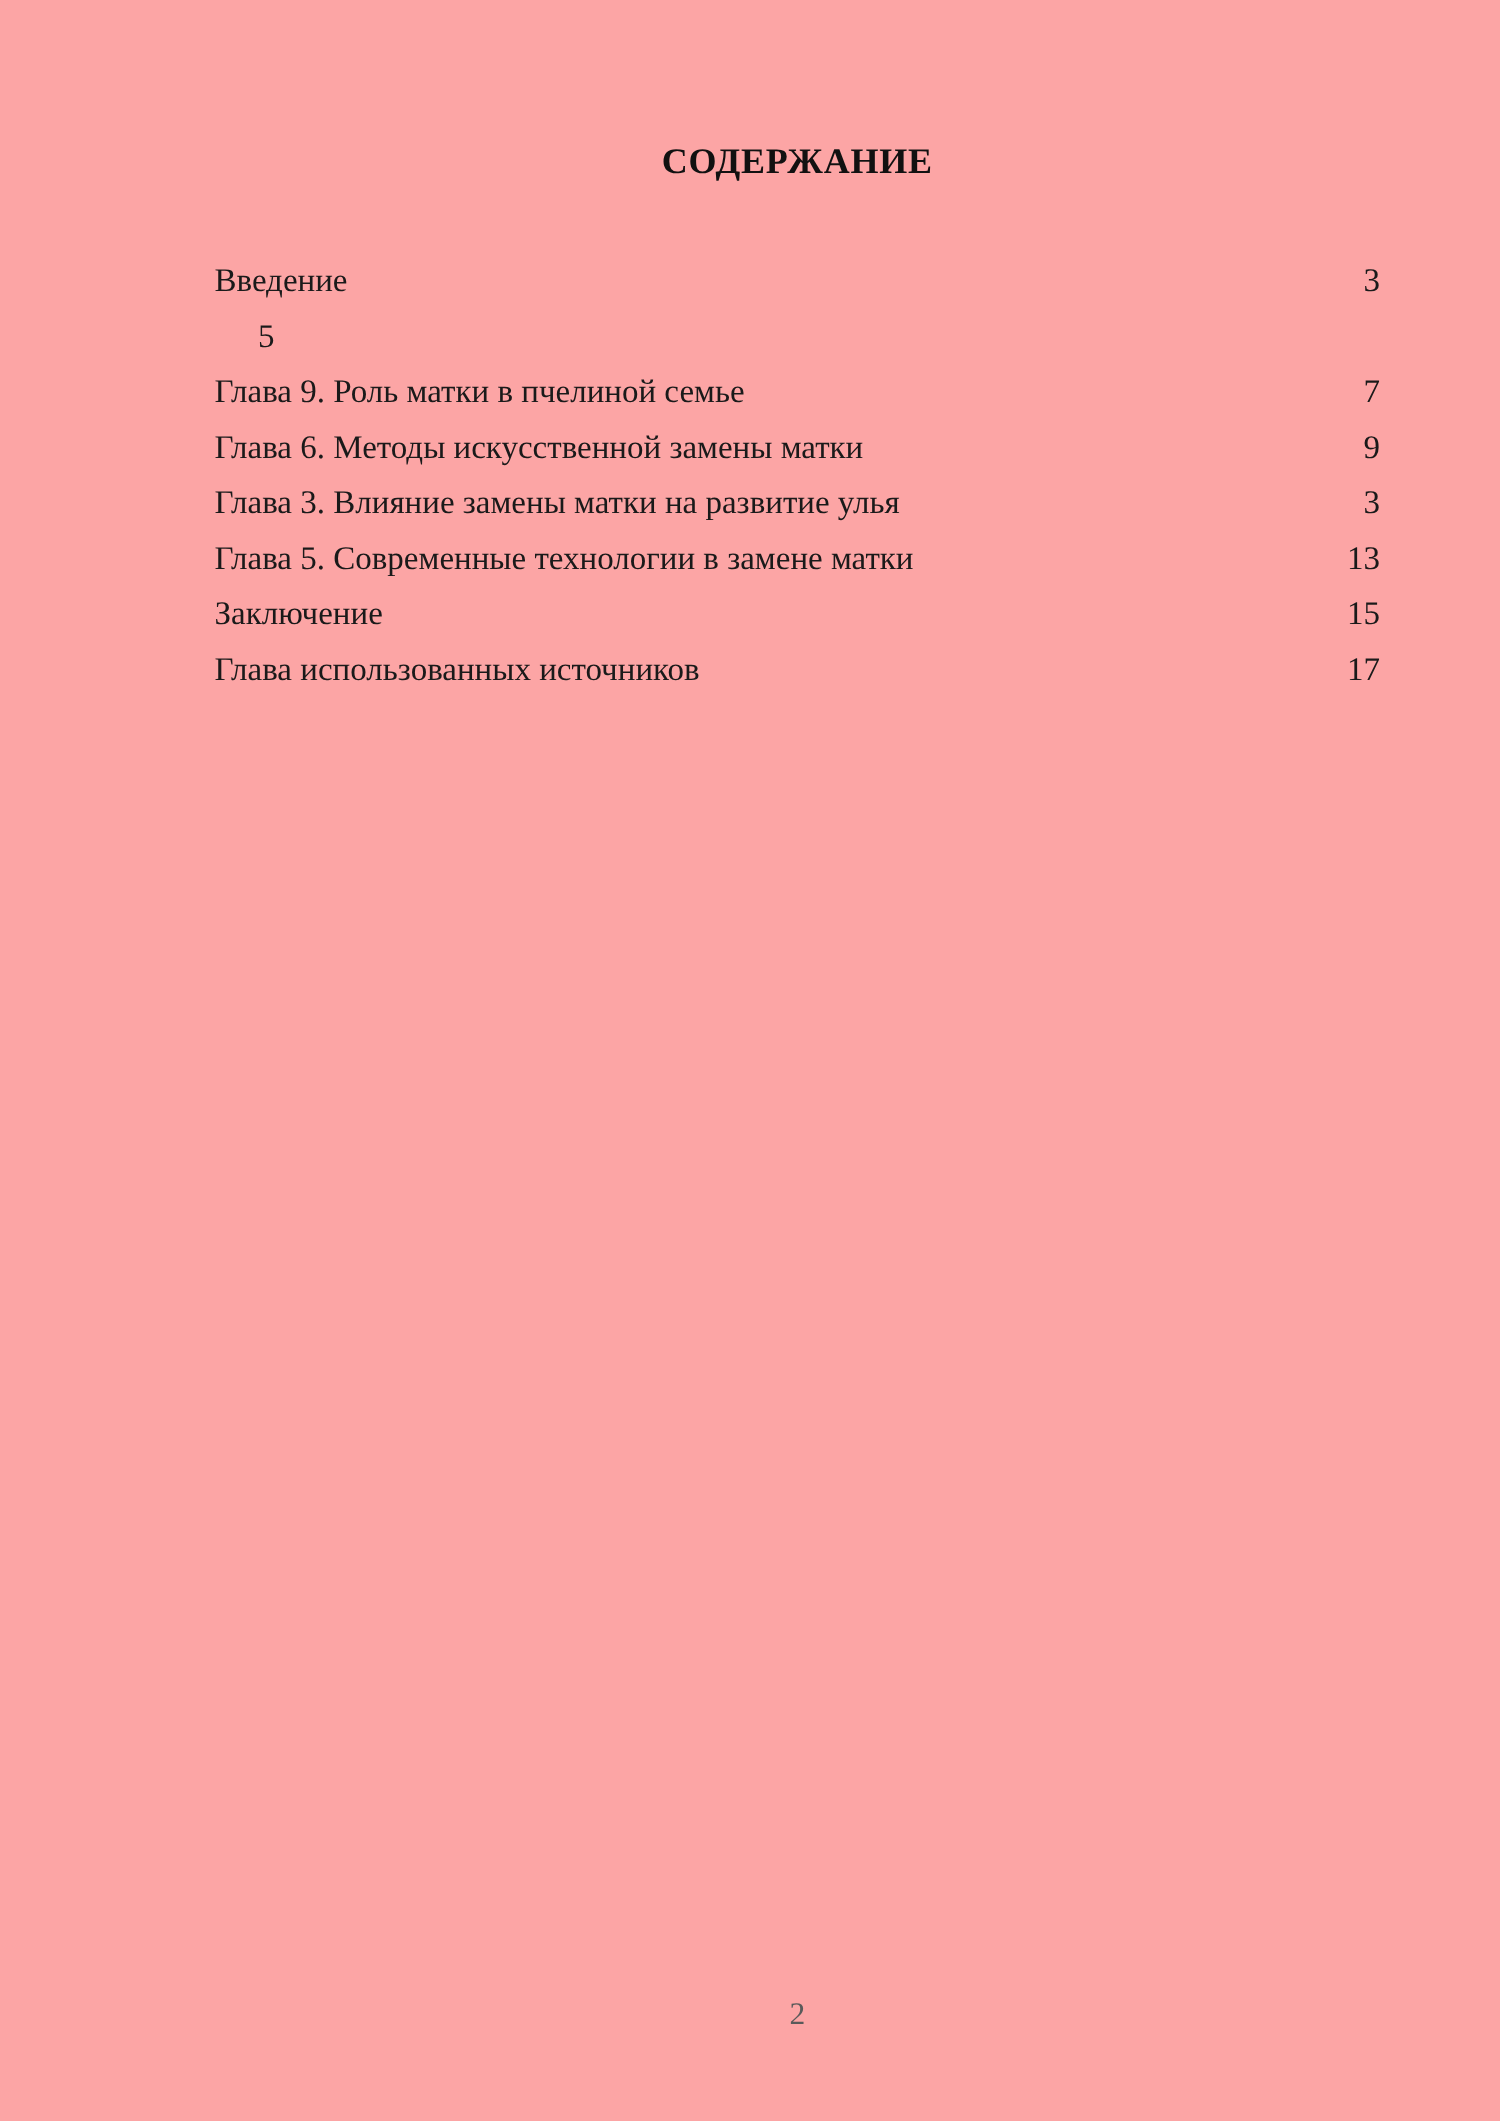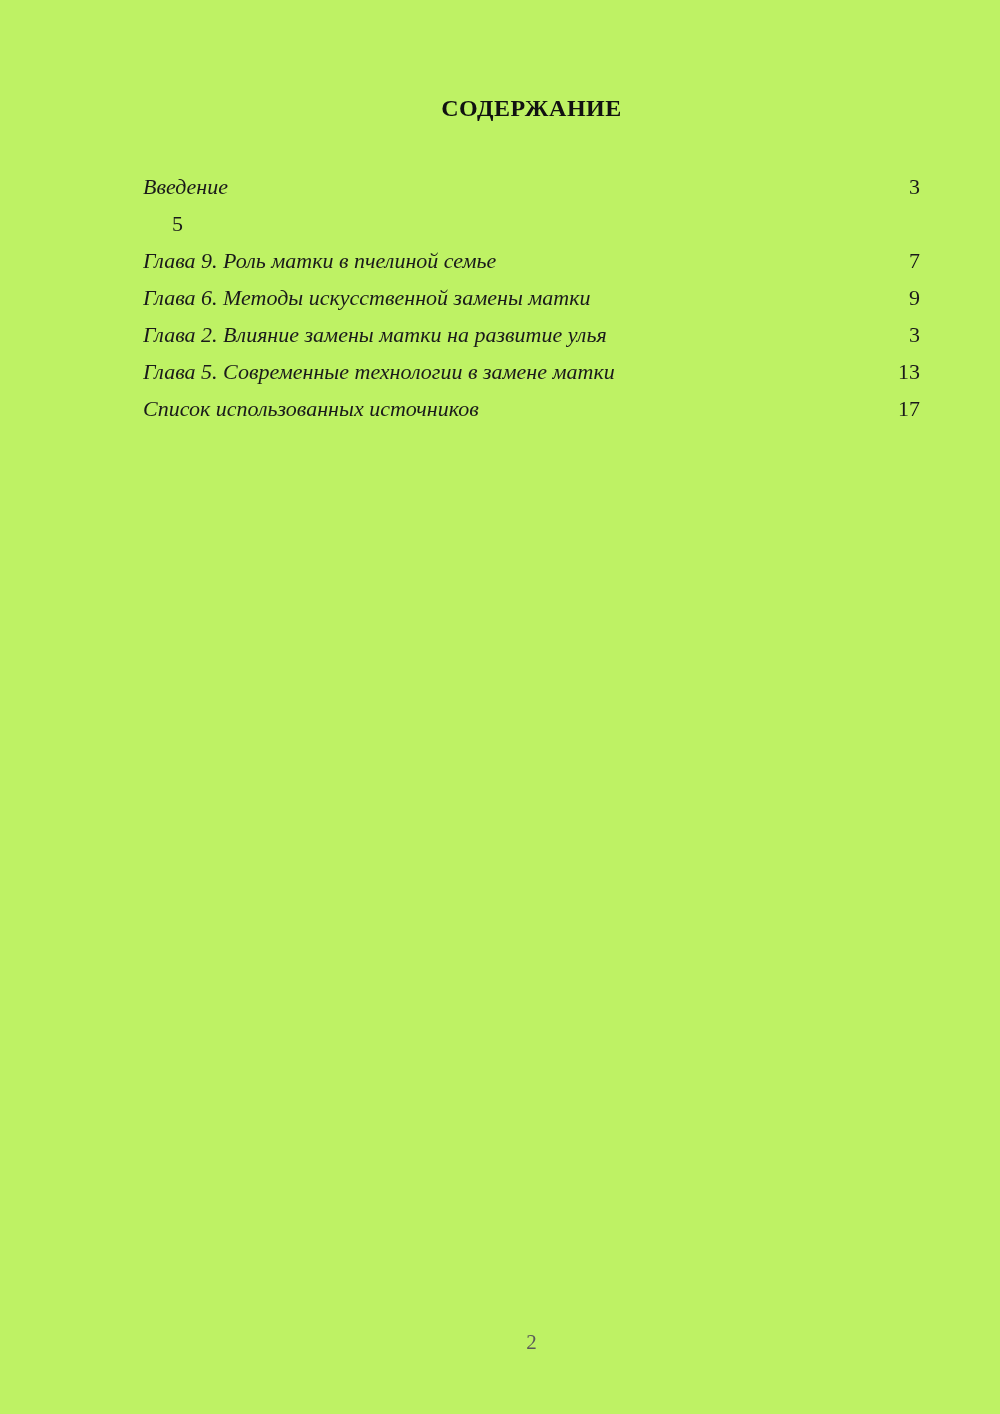--- a/index.html
+++ b/index.html
@@ -8,21 +8,21 @@
     height: 1414px;
     background: #ffffff;
     font-family: "Liberation Serif", "DejaVu Serif", serif;
     color: #1a1a1a;
     overflow: hidden;
   }
   .page {
     position: relative;
     width: 1000px;
     height: 1414px;
-    background: #bef264;
+    background: #fca5a5;
   }
   .content {
     position: absolute;
     left: 143px;
     top: 95px;
     width: 777px;
   }
   .doc-title {
     text-align: center;
     font-weight: bold;
@@ -39,21 +39,20 @@
     justify-content: space-between;
     align-items: baseline;
     font-size: 22px;
     line-height: 37px;
     height: 37px;
     white-space: nowrap;
   }
   .toc-label {
     flex: 0 1 auto;
     overflow: hidden;
-    font-style: italic;
   }
   .toc-page {
     flex: 0 0 auto;
     text-align: right;
     min-width: 40px;
   }
   .footer {
     position: absolute;
     left: 143px;
     width: 777px;
@@ -87,32 +86,36 @@
         <span class="toc-label">Глава 9. Роль матки в пчелиной семье</span>
         <span class="toc-page">7</span>
       </div>
 
       <div class="toc-row">
         <span class="toc-label">Глава 6. Методы искусственной замены матки</span>
         <span class="toc-page">9</span>
       </div>
 
       <div class="toc-row">
-        <span class="toc-label">Глава 2. Влияние замены матки на развитие улья</span>
+        <span class="toc-label">Глава 3. Влияние замены матки на развитие улья</span>
         <span class="toc-page">3</span>
       </div>
 
       <div class="toc-row">
         <span class="toc-label">Глава 5. Современные технологии в замене матки</span>
         <span class="toc-page">13</span>
       </div>
 
+      <div class="toc-row">
+        <span class="toc-label">Заключение</span>
+        <span class="toc-page">15</span>
+      </div>
 
       <div class="toc-row">
-        <span class="toc-label">Список использованных источников</span>
+        <span class="toc-label">Глава использованных источников</span>
         <span class="toc-page">17</span>
       </div>
 
     </div>
   </div>
 
   <div class="footer">2</div>
 
 </div>
 

